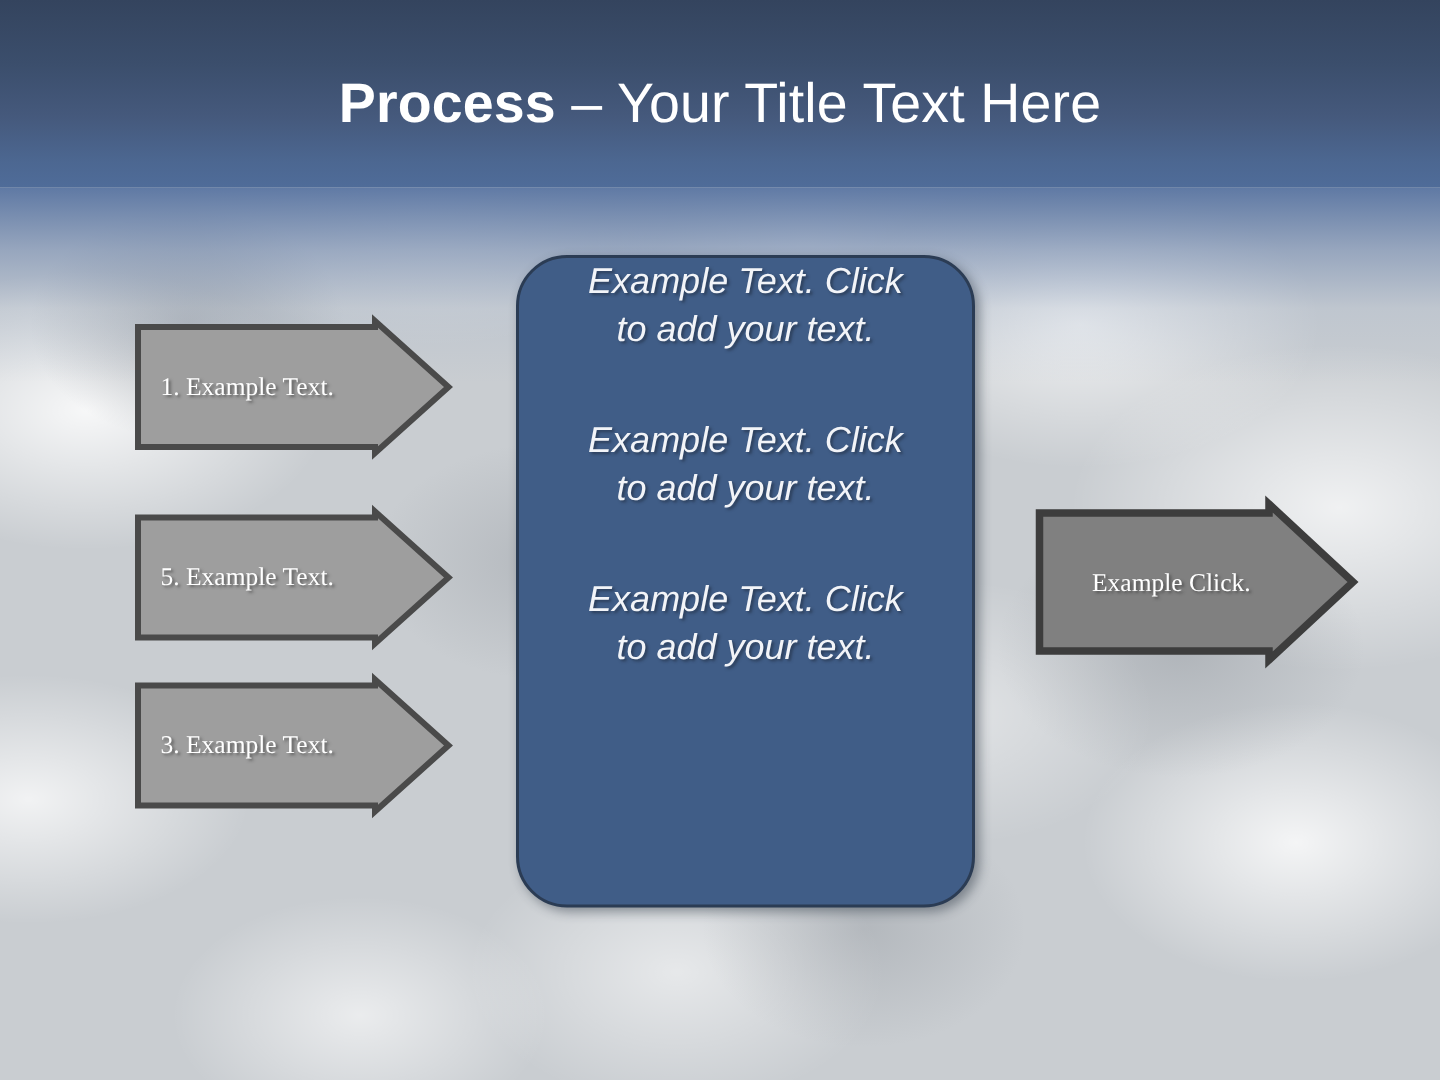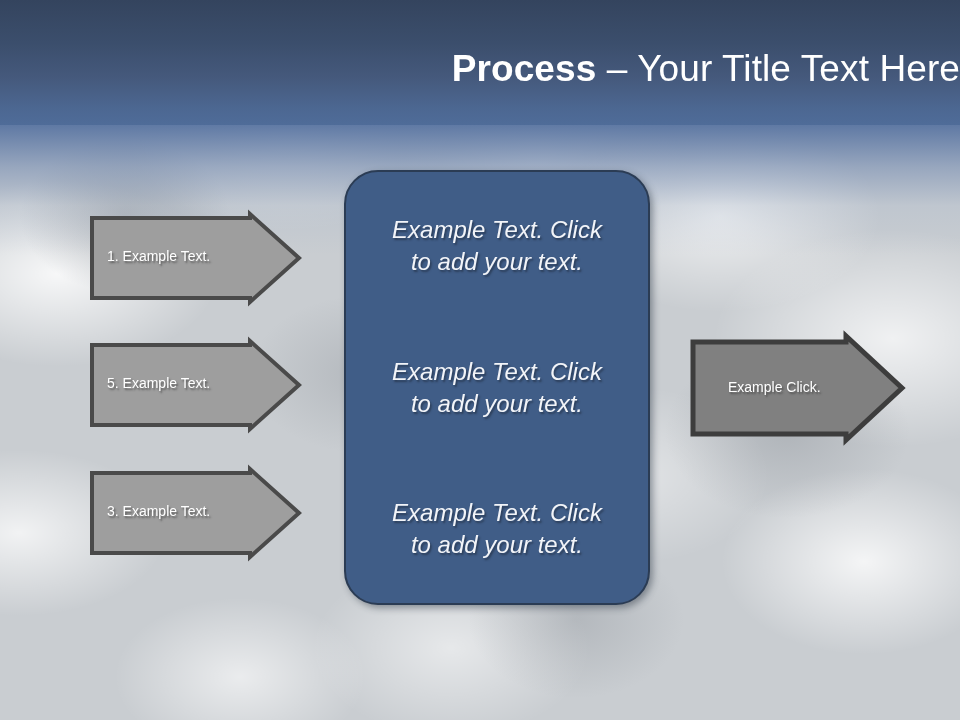--- a/index.html
+++ b/index.html
@@ -62,21 +62,21 @@
     position: absolute;
     left: 0; top: 0;
     width: 960px;
     height: 125px;
     background: linear-gradient(180deg, #34445e 0%, #3b4e6c 34%, #45597c 62%, #4c6791 86%, #4f6c99 100%);
   }
   .title {
     position: absolute;
     left: 0; right: 0;
     top: 50px;
-    text-align: right;
+    text-align: center;
     color: #ffffff;
     font-size: 37px;
     letter-spacing: 0.1px;
     white-space: nowrap;
     line-height: 1;
   }
   .title .strong { font-weight: bold; }
   .title .light  { font-weight: normal; }
 
   
@@ -86,47 +86,47 @@
     top: 170px;
     width: 306px;
     height: 435px;
     box-sizing: border-box;
     background: #405d87;
     border: 2px solid #2b3c54;
     border-radius: 34px;
     box-shadow: 3px 3px 7px rgba(40,50,65,0.45);
     display: flex;
     flex-direction: column;
-    justify-content: center;
+    justify-content: flex-start;
     align-items: center;
-    gap: 36px;
   }
   .panel-block {
     color: #f2f4f8;
     font-style: italic;
     font-size: 24px;
     line-height: 1.33;
     text-align: center;
     width: 230px;
     text-shadow: 1.5px 1.5px 2px rgba(25,35,50,0.55);
   }
   .panel-block + .panel-block { margin-top: 42px; }
 
   
   .arrow {
     position: absolute;
   }
   .arrow svg { display: block; overflow: visible; }
   .arrow-label {
     position: absolute;
     color: #ffffff;
-    font-size: 14px;
+    font-size: 17px;
     line-height: 1;
     white-space: nowrap;
     text-shadow: 1.5px 1.5px 2px rgba(55,55,55,0.65);
+    font-family: Liberation Serif, serif;
   }
 
   .arrow-left  { left: 90px; }
   .arrow-right { left: 690px; top: 332px; }
 </style>
 </head>
 <body>
 
 <div class="slide">
 
@@ -148,21 +148,21 @@
     <div class="arrow-label" style="left:17px; top:37px;">1. Example Text.</div>
   </div>
 
   <div class="arrow arrow-left" style="top:339px;">
     <svg width="212" height="92" viewBox="0 0 212 92">
       <polygon points="2,6 160,6 160,2 209,46 160,90 160,86 2,86" fill="#9e9e9e" stroke="#4a4a4a" stroke-width="4" stroke-linejoin="miter"></polygon>
     </svg>
     <div class="arrow-label" style="left:17px; top:37px;">5. Example Text.</div>
   </div>
 
-  <div class="arrow arrow-left" style="top:467px;">
+  <div class="arrow arrow-left" style="top:451px;">
     <svg width="212" height="92" viewBox="0 0 212 92">
       <polygon points="2,6 160,6 160,2 209,46 160,90 160,86 2,86" fill="#9e9e9e" stroke="#4a4a4a" stroke-width="4" stroke-linejoin="miter"></polygon>
     </svg>
     <div class="arrow-label" style="left:17px; top:37px;">3. Example Text.</div>
   </div>
 
   <div class="center-panel">
     <div class="panel-block">Example Text. Click  to add your text.</div>
     <div class="panel-block">Example Text. Click  to add your text.</div>
     <div class="panel-block">Example Text. Click  to add your text.</div>

